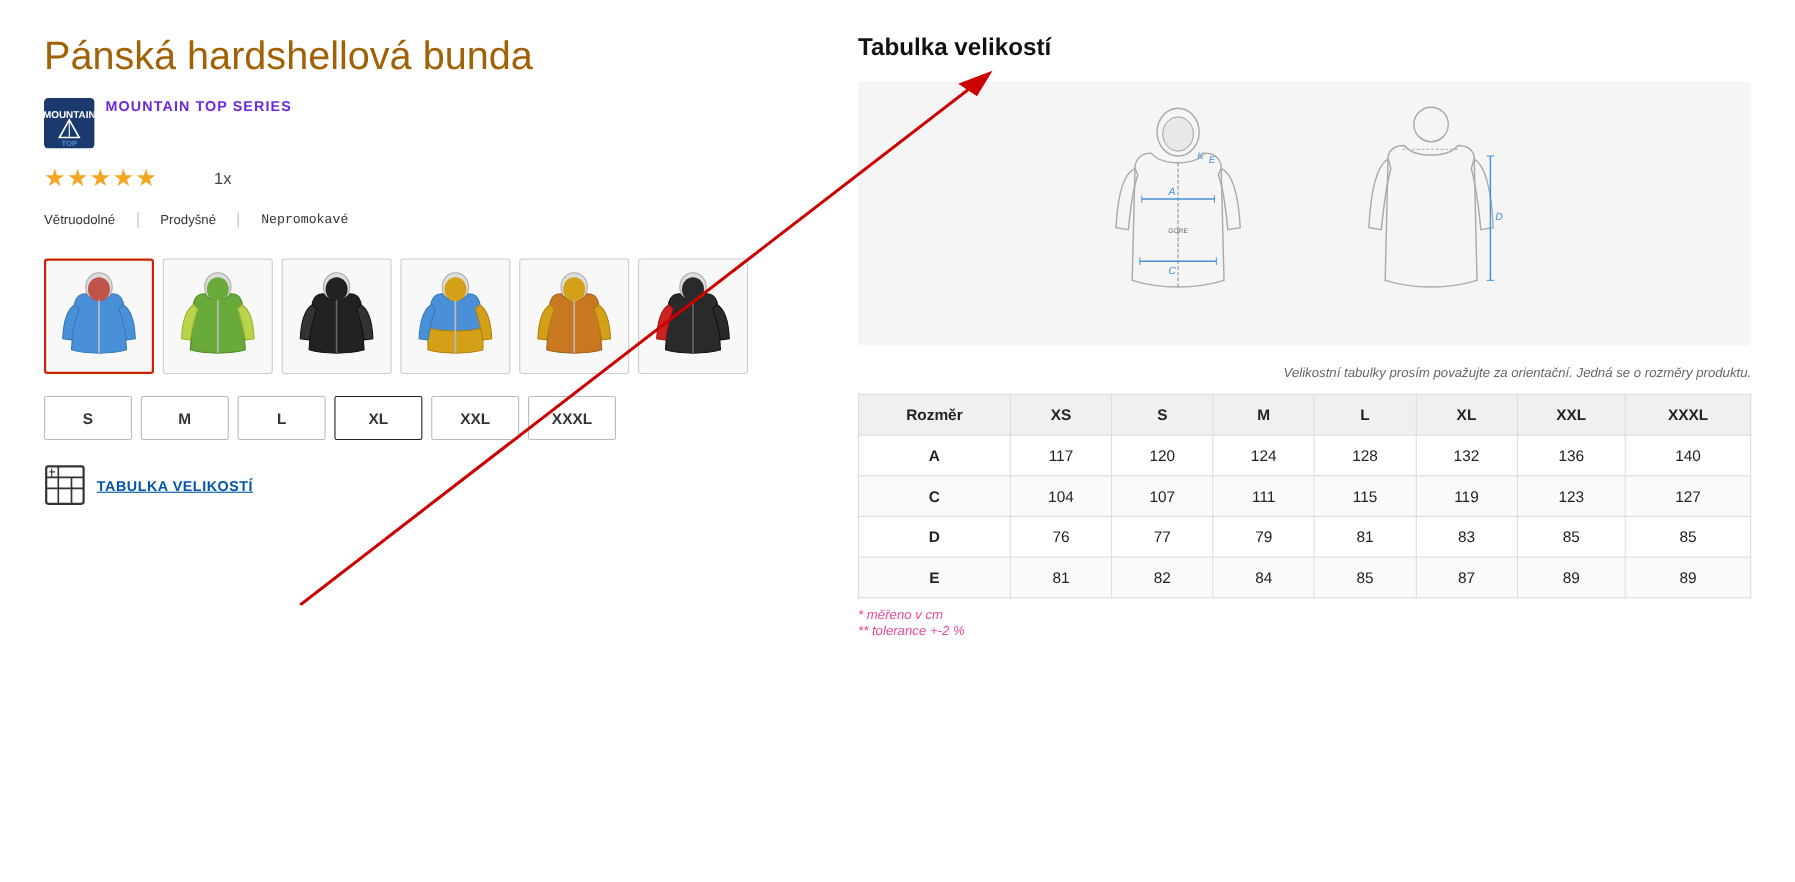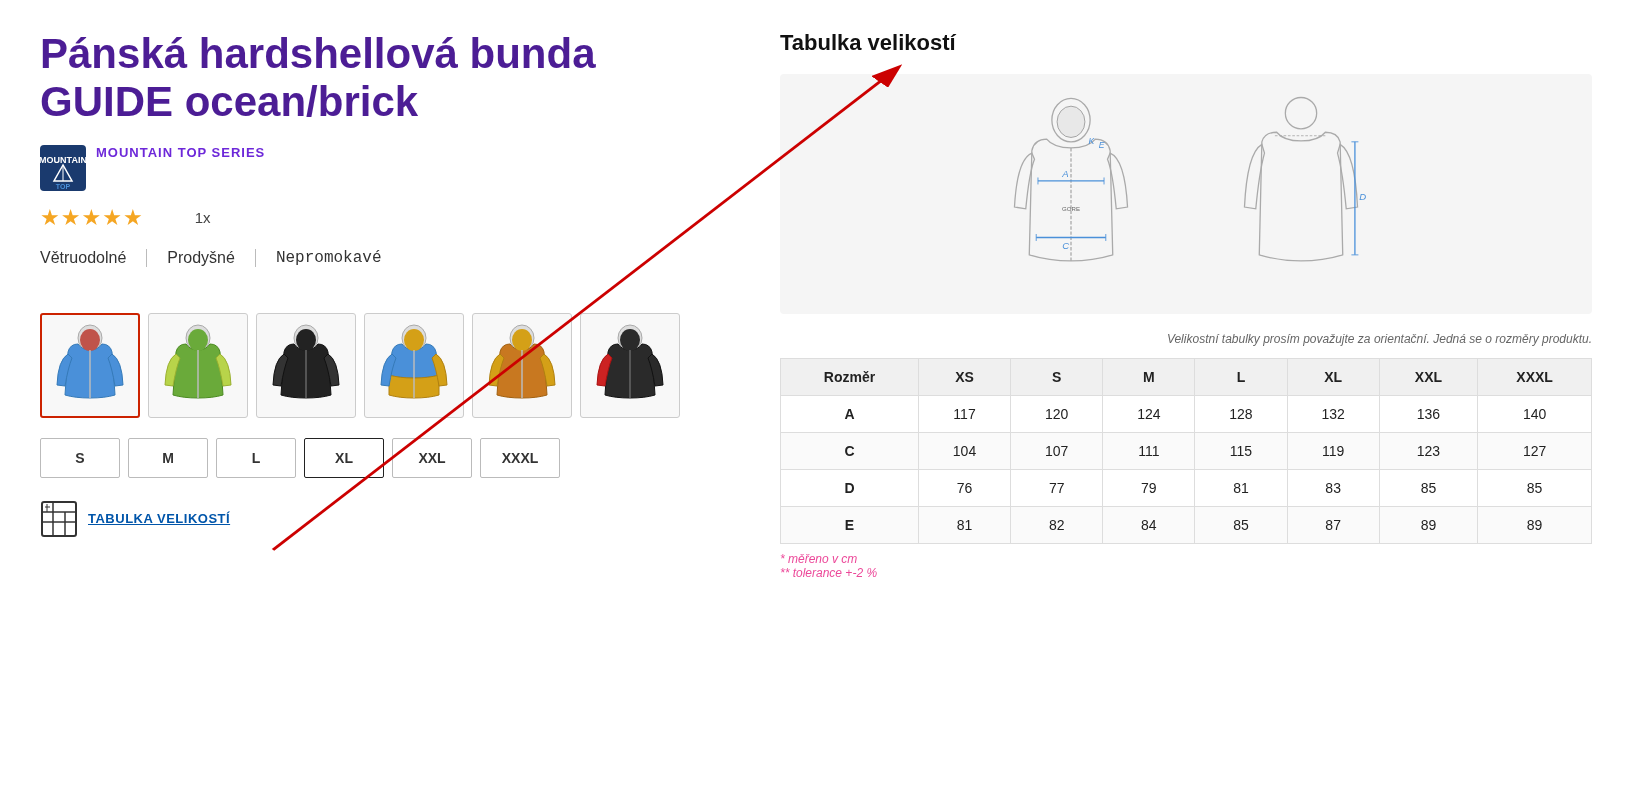--- a/index.html
+++ b/index.html
@@ -19,25 +19,25 @@
     .left-panel {
       flex: 0 0 680px;
       max-width: 680px;
     }
     .right-panel {
       flex: 1;
       padding-top: 0;
       position: relative;
     }
     .product-title {
-      font-size: 42px;
-      font-weight: 700;
+      font-size: 36px;
+      font-weight: 400;
       line-height: 1.15;
       margin-bottom: 18px;
-      color: #4c1d95;
+      color: #a16207;
     }
     .brand-row {
       display: flex;
       gap: 10px;
       margin-bottom: 14px;
     }
     .brand-logo {
       width: 46px;
       height: 46px;
     }
@@ -60,22 +60,22 @@
       letter-spacing: 1px;
     }
     .review-count {
       font-size: 15px;
       color: #444;
       margin-left: 43px;
     }
     .features-row {
       display: flex;
       gap: 0;
-      margin-bottom: 46px;
-      font-size: 16px;
+      margin-bottom: 28px;
+      font-size: 12px;
       color: #333;
     }
     .feature-item {
       padding: 0 20px 0 0;
       border-right: 1px solid #bbb;
       margin-right: 20px;
     }
     .feature-item:last-child {
       border-right: none;
       margin-right: 0;
@@ -217,21 +217,20 @@
   </style>
 </head>
 <body>
 
 <div class="outer-wrapper">
   <div class="main-layout">
 
     <div class="left-panel">
       <h1 class="product-title">
         <span>Pánská hardshellová bunda</span><br>
-        <span>GUIDE ocean/brick</span>
       </h1>
 
       <div class="brand-row">
 
         <svg class="brand-logo" viewBox="0 0 46 46" xmlns="http://www.w3.org/2000/svg">
           <rect width="46" height="46" fill="#1a3a6e" rx="4"></rect>
           <text x="23" y="18" text-anchor="middle" font-size="9" fill="white" font-weight="bold">MOUNTAIN</text>
 
           <polygon points="23,20 14,36 32,36" fill="none" stroke="white" stroke-width="1.5"></polygon>
           <line x1="23" y1="20" x2="23" y2="36" stroke="white" stroke-width="1"></line>

